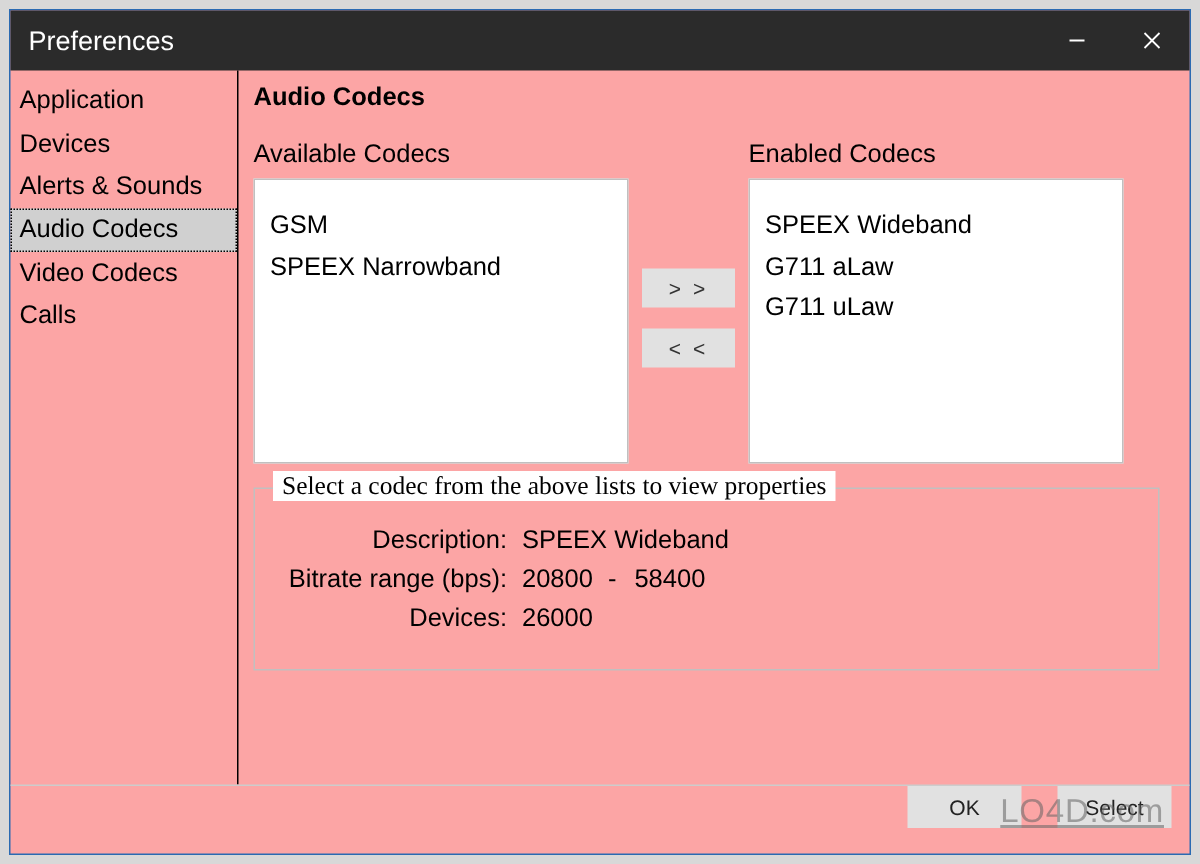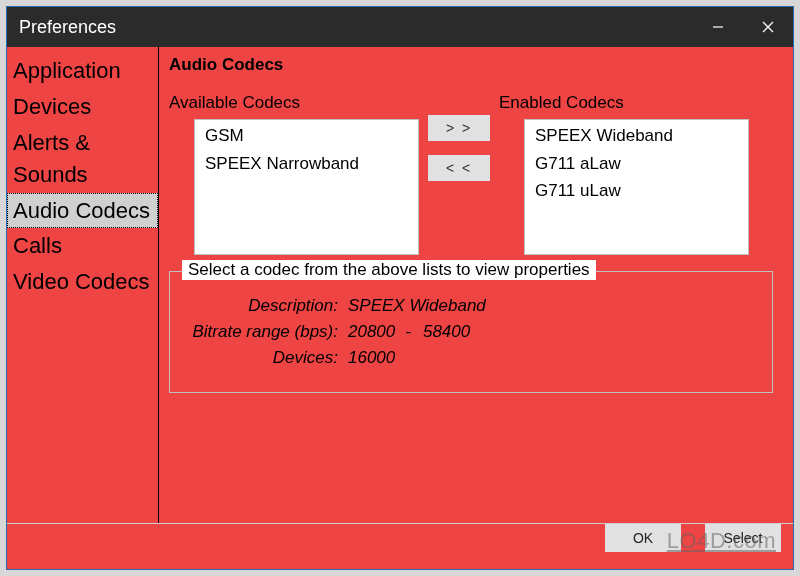--- a/index.html
+++ b/index.html
@@ -8,21 +8,21 @@
     font-size: 15px;
     background: #d8d8d8;
     width: 800px;
     height: 576px;
     position: relative;
     overflow: hidden;
   }
   .window {
     position: absolute;
     left: 6px; top: 6px; right: 6px; bottom: 6px;
-    background: #ef4444;
+    background: #fca5a5;
     border: 1px solid #2a6ab2;
     display: flex;
     flex-direction: column;
   }
   .titlebar {
     background: #2b2b2b;
     color: #fff;
     height: 40px;
     display: flex;
     align-items: center;
@@ -56,21 +56,21 @@
     display: flex;
     min-height: 0;
   }
   .sidebar {
     width: 152px;
     border-right: 1px solid #000;
     padding-top: 6px;
   }
   .side-item {
     padding: 2px 8px 2px 6px;
-    font-size: 22px;
+    font-size: 17px;
     color: #000;
     line-height: 1.45;
     cursor: default;
   }
   .side-item.selected {
     background: #d0d0d0;
     outline: 1px dotted #000;
     outline-offset: -1px;
   }
   .main {
@@ -79,39 +79,38 @@
     display: flex;
     flex-direction: column;
   }
   .page-title {
     font-weight: bold;
     font-size: 17px;
     margin-bottom: 18px;
   }
   .codec-row {
     display: flex;
-    align-items: flex-start;
+    align-items: center;
     gap: 0;
     margin-bottom: 16px;
   }
   .codec-col {
     width: 250px;
   }
   .codec-label {
     font-size: 17px;
     margin-bottom: 6px;
     display: block;
   }
   .codec-list {
     border: 1px solid #c0c0c0;
-    height: 136px;
-    padding: 2px 0;
+    height: 190px;
+    padding: 16px 0;
     overflow: hidden;
     background: #fff;
-    margin-left: 25px;
   }
   .codec-item {
     padding: 1px 10px;
     font-size: 17px;
     line-height: 1.5;
     cursor: default;
   }
   .shuttle {
     width: 80px;
     display: flex;
@@ -139,26 +138,26 @@
     position: relative;
     padding: 18px 14px 18px 14px;
   }
   .props-legend {
     position: absolute;
     top: -12px;
     left: 12px;
     background: #fff;
     padding: 0 6px;
     font-size: 17px;
+    font-family: Liberation Serif, serif;
   }
   .prop-row {
     display: flex;
     margin: 6px 0;
     font-size: 17px;
-    font-style: italic;
   }
   .prop-key {
     width: 162px;
     text-align: right;
     padding-right: 8px;
   }
   .prop-val, .prop-val-part {
     padding-left: 2px;
   }
   .bitrate-row .sep { padding: 0 10px; }
@@ -214,22 +213,22 @@
   </div>
 
   <div class="client">
     <div class="topsplit">
 
       <div class="sidebar">
         <div class="side-item">Application</div>
         <div class="side-item">Devices</div>
         <div class="side-item">Alerts &amp; Sounds</div>
         <div class="side-item selected">Audio Codecs</div>
+        <div class="side-item">Video Codecs</div>
         <div class="side-item">Calls</div>
-        <div class="side-item">Video Codecs</div>
       </div>
 
       <div class="main">
         <div class="page-title">Audio Codecs</div>
 
         <div class="codec-row">
           <div class="codec-col">
             <span class="codec-label">Available Codecs</span>
             <div class="codec-list">
               <div class="codec-item">GSM</div>
@@ -259,21 +258,21 @@
             <div class="prop-val">SPEEX Wideband</div>
           </div>
           <div class="prop-row bitrate-row">
             <div class="prop-key">Bitrate range (bps):</div>
             <div class="prop-val-part">20800</div>
             <div class="sep">-</div>
             <div class="prop-val-part">58400</div>
           </div>
           <div class="prop-row">
             <div class="prop-key">Devices:</div>
-            <div class="prop-val">16000</div>
+            <div class="prop-val">26000</div>
           </div>
         </div>
 
       </div>
     </div>
 
     <div class="btnbar">
       <button class="btn">OK</button>
       <button class="btn">Select</button>
     </div>

